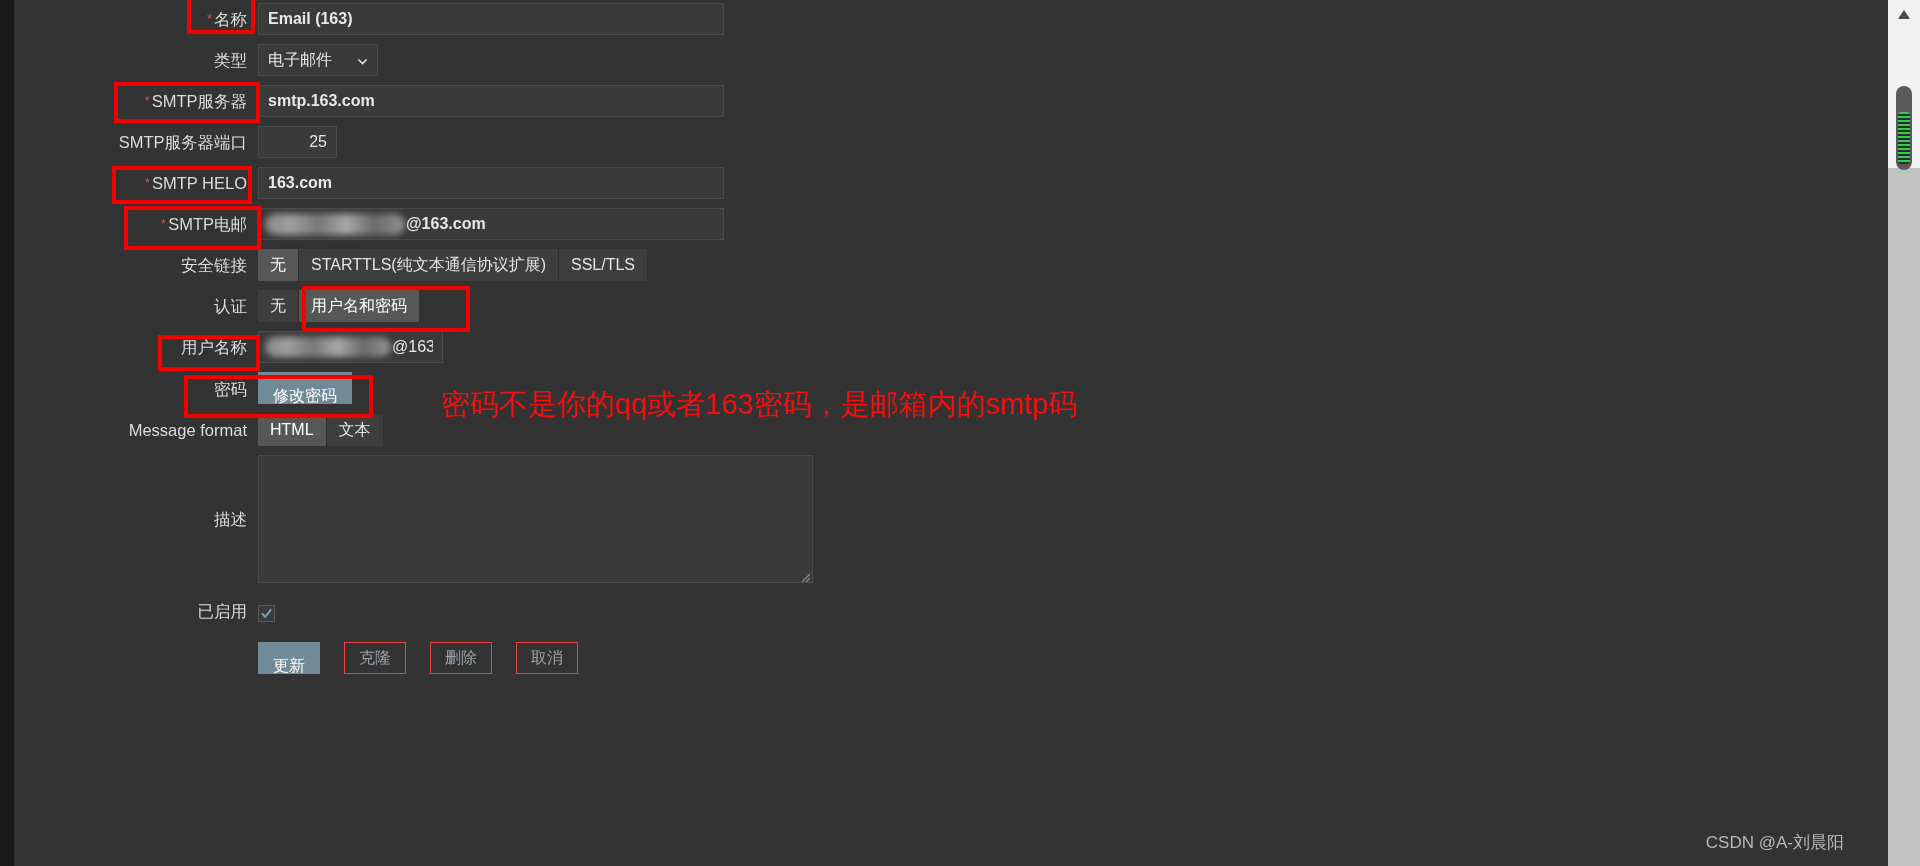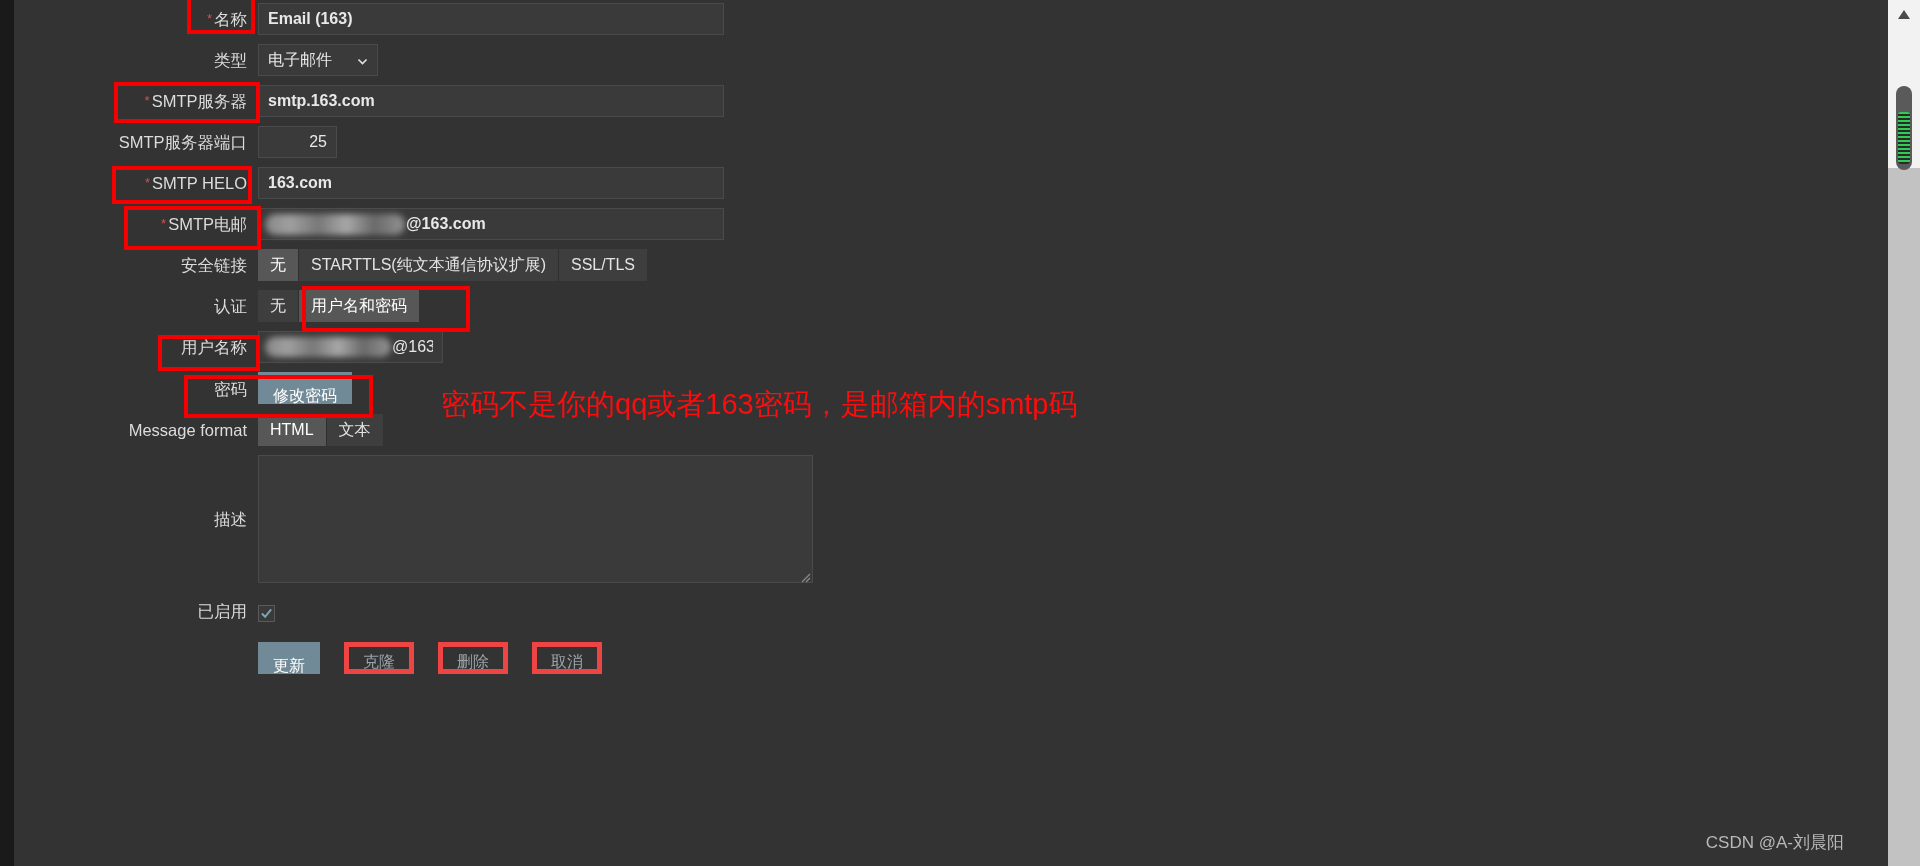--- a/index.html
+++ b/index.html
@@ -117,21 +117,21 @@
     border: 1px solid #718a97;
     color: #ffffff;
     font-size: 16px;
     height: 32px;
     line-height: 30px;
     padding: 8px 14px;
     white-space: nowrap;
   }
   .btn-ghost {
     background: transparent;
-    border: 5px solid #ef4444;
+    border: 1px solid #ef4444;
     color: #9aa4ab;
     font-size: 16px;
     height: 32px;
     line-height: 30px;
     padding: 0 14px;
     white-space: nowrap;
   }
 
   
   .ta {

